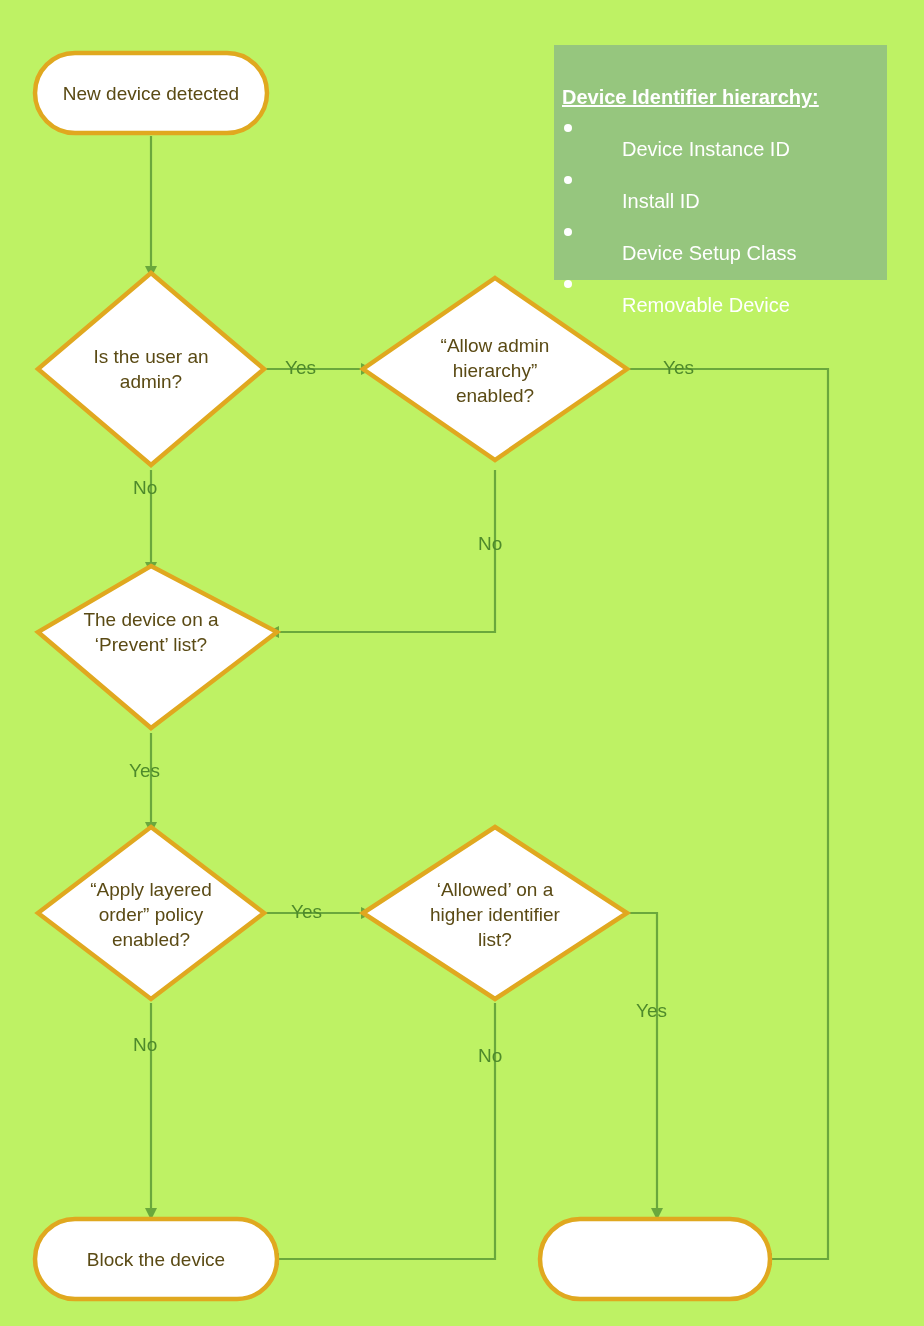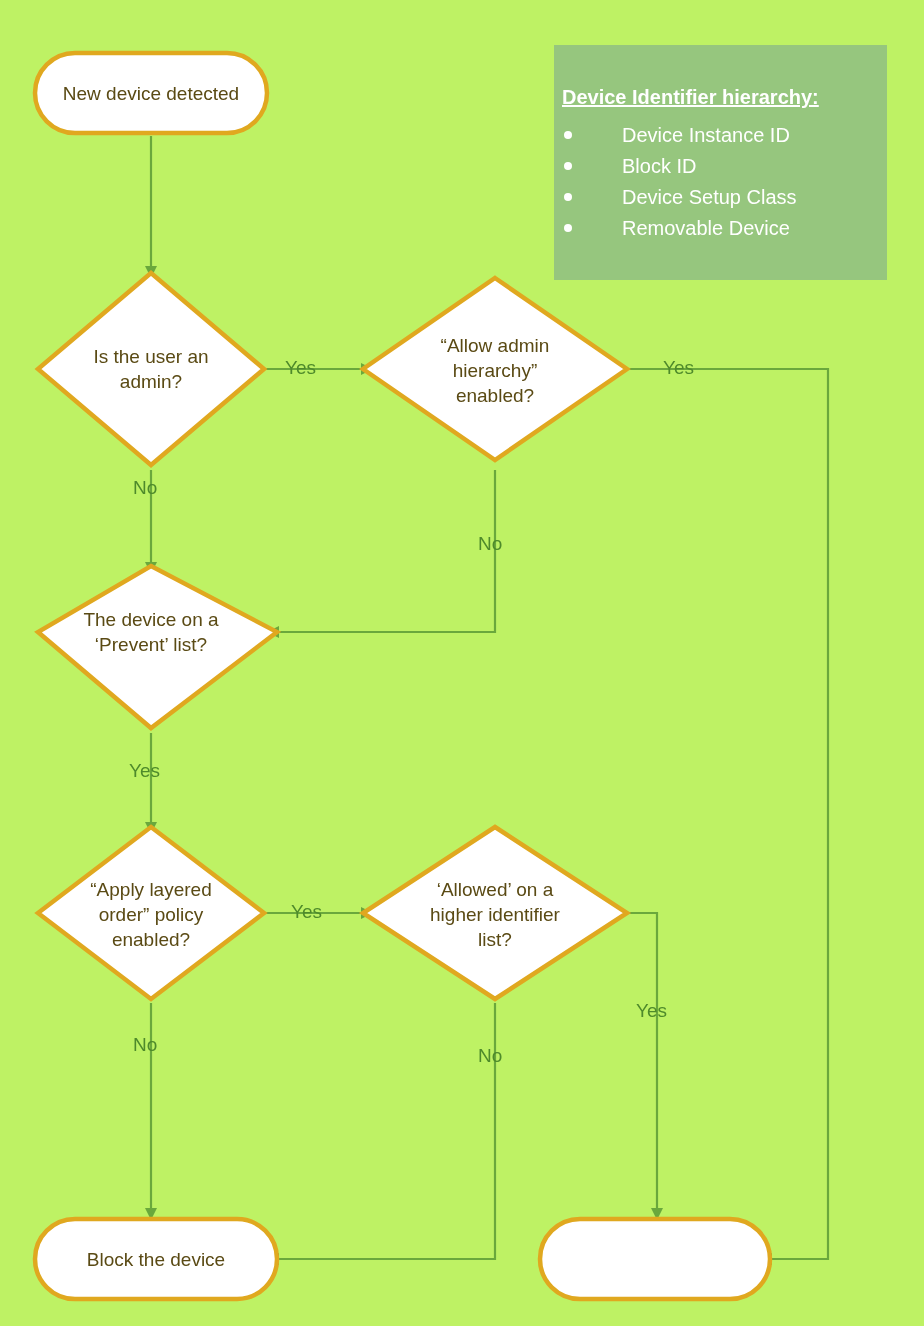--- a/index.html
+++ b/index.html
@@ -57,21 +57,21 @@
     height: 235px;
     background: #96c67e;
     box-sizing: border-box;
     padding: 38px 0 0 0;
   }
   .legend-title {
     color: #ffffff;
     font-size: 20px;
     font-weight: bold;
     text-decoration: underline;
-    margin: 0 0 9px 8px;
+    margin: 0 0 2px 8px;
     line-height: 28px;
   }
   .legend-list {
     margin: 0;
     padding: 0;
     list-style: none;
   }
   .legend-item {
     color: #ffffff;
     font-size: 20px;
@@ -83,20 +83,21 @@
     height: 8px;
     border-radius: 50%;
     background: #ffffff;
     margin-left: 10px;
     margin-right: 0;
     margin-top: 11px;
     flex: 0 0 auto;
   }
   .legend-text {
     margin-left: 50px;
+    margin-top: 21px;
   }
 </style>
 </head>
 <body>
 
 <div id="canvas">
 
   <svg id="flow-svg" viewBox="0 0 924 1326">
     <defs>
       <marker id="arrow-down" markerWidth="14" markerHeight="14" refX="2" refY="6" orient="auto" markerUnits="userSpaceOnUse">
@@ -190,21 +191,21 @@
 
   <div class="legend-box">
     <div class="legend-title">Device Identifier hierarchy:</div>
     <ul class="legend-list">
       <li class="legend-item">
         <span class="legend-bullet"></span>
         <span class="legend-text">Device Instance ID</span>
       </li>
       <li class="legend-item">
         <span class="legend-bullet"></span>
-        <span class="legend-text">Block ID</span>
+        <span class="legend-text">Install ID</span>
       </li>
       <li class="legend-item">
         <span class="legend-bullet"></span>
         <span class="legend-text">Device Setup Class</span>
       </li>
       <li class="legend-item">
         <span class="legend-bullet"></span>
         <span class="legend-text">Removable Device</span>
       </li>
     </ul>

